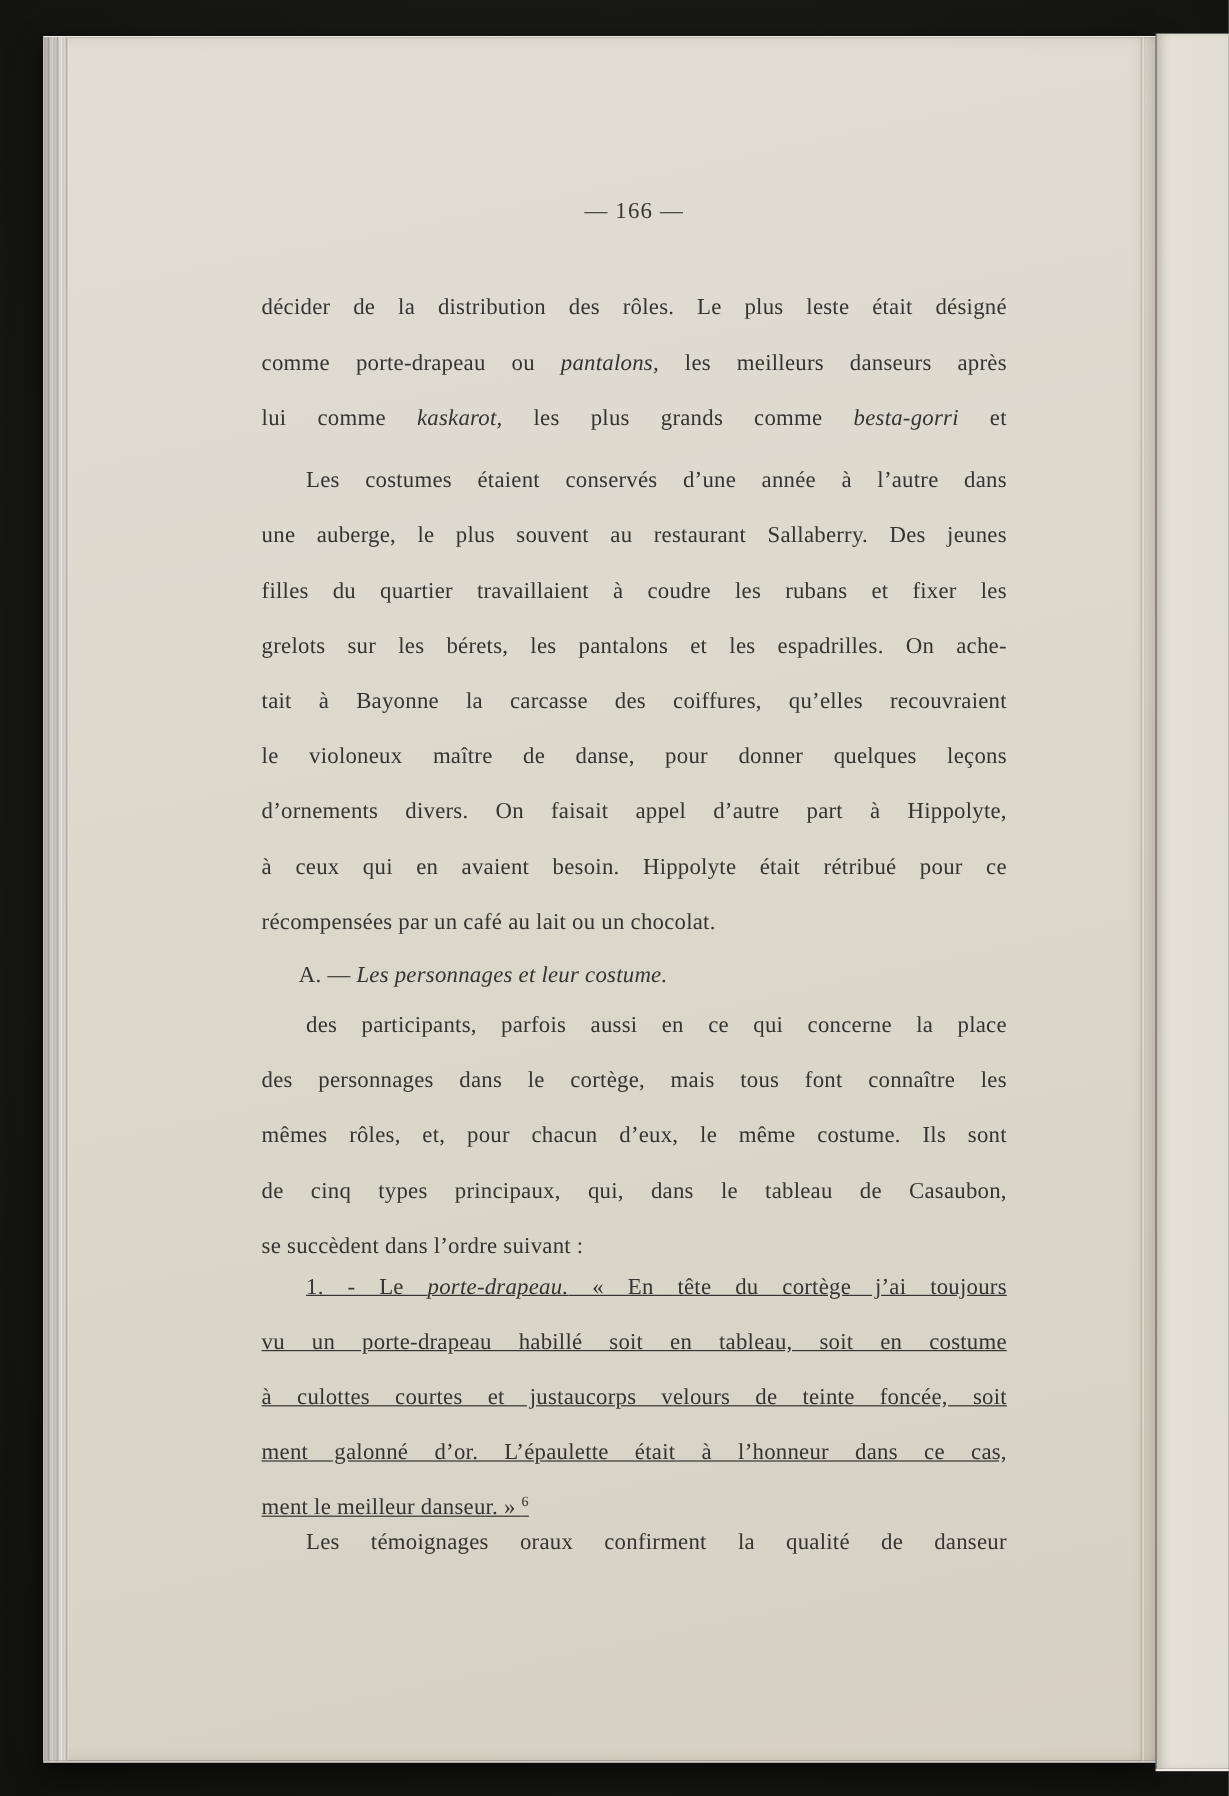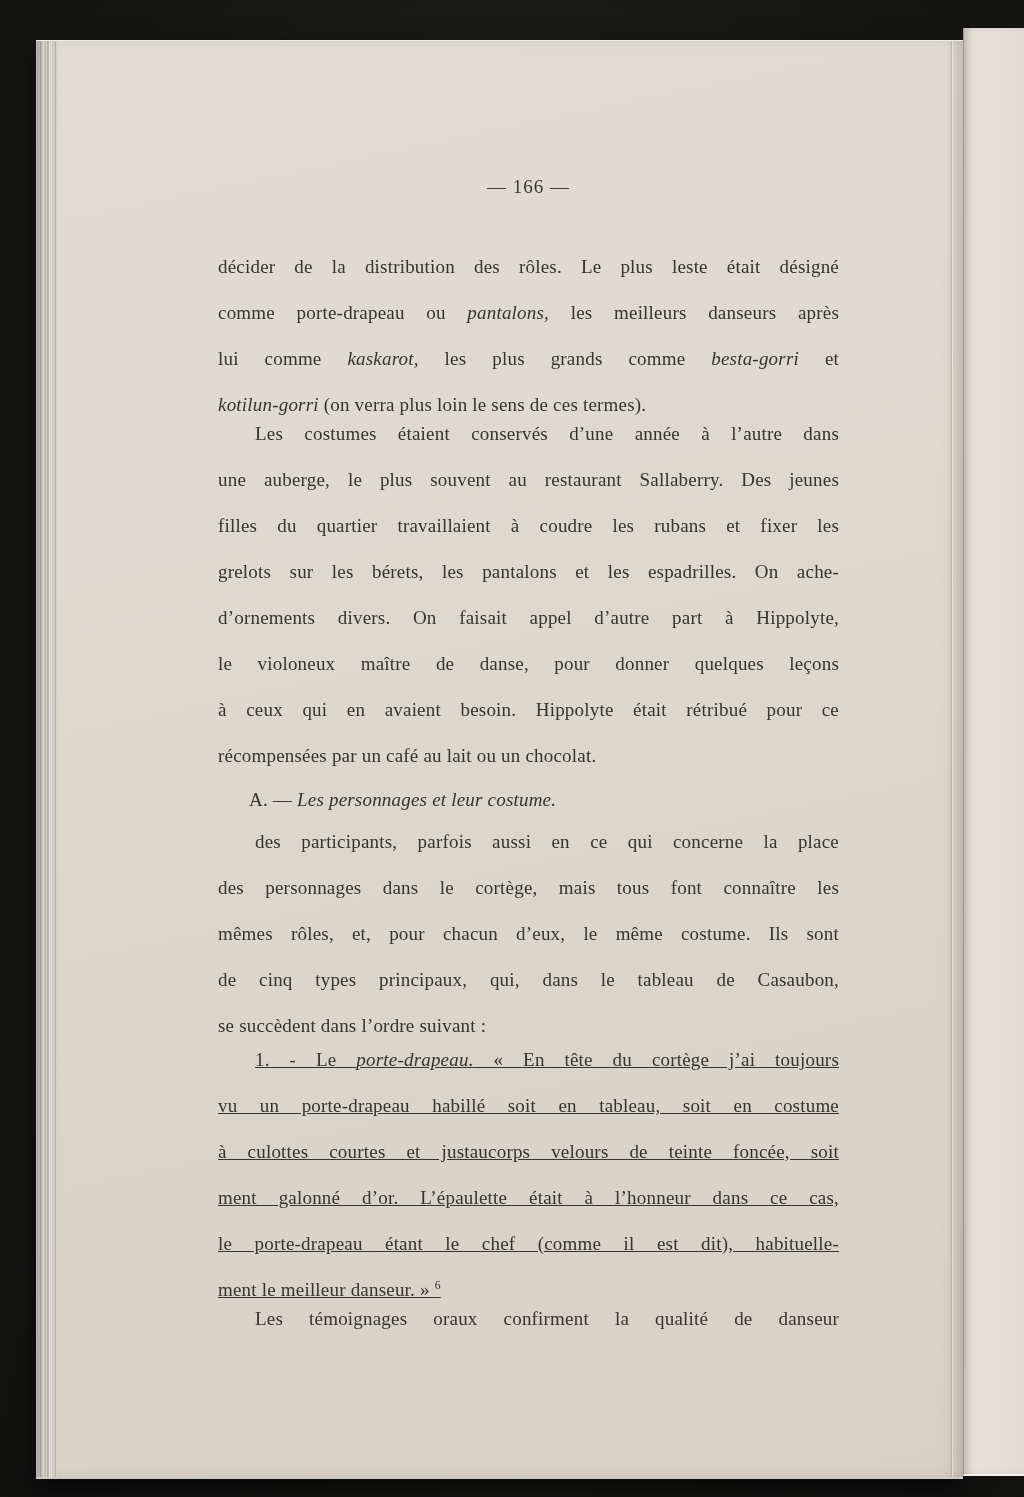--- a/index.html
+++ b/index.html
@@ -10,21 +10,21 @@
   }
   .scene {
     position: relative;
     width: 1024px; height: 1497px;
     background: radial-gradient(ellipse at 50% 40%, #1f1f1d 0%, #151513 70%, #111110 100%);
     overflow: hidden;
   }
   
   .page {
     position: absolute;
-    left: 36px; top: 40px;
+    left: 36px; top: 30px;
     width: 927px; height: 1436px;
     background: linear-gradient(168deg, #e1ddd3 0%, #dcd8cc 45%, #d6d1c4 100%);
     border-top: 1px solid #efede7;
     border-bottom: 2px solid #cfccc6;
     box-shadow:
       inset -12px 0 20px -12px rgba(95,85,70,0.45),
       inset 16px 0 18px -14px rgba(95,85,70,0.38),
       0 10px 22px rgba(0,0,0,0.6);
   }
   
@@ -98,48 +98,47 @@
 <div class="scene">
   <div class="page">
     <div class="edge-stack"></div>
     <div class="page-number">— 166 —</div>
     <div class="text-col">
       <div id="blocks">
           <div class="blk para">
             <div class="line"><span>décider de la distribution des rôles. Le plus leste était désigné</span></div>
             <div class="line"><span>comme porte-drapeau ou </span><em>pantalons,</em><span> les meilleurs danseurs après</span></div>
             <div class="line"><span>lui comme </span><em>kaskarot,</em><span> les plus grands comme </span><em>besta-gorri</em><span> et</span></div>
-            <div class="line last"><em>kotilun-gorri</em><span> (on verra plus loin le sens de ces termes).</span></div>
           </div>
           <div class="blk para indent">
             <div class="line"><span>Les costumes étaient conservés d’une année à l’autre dans</span></div>
             <div class="line"><span>une auberge, le plus souvent au restaurant Sallaberry. Des jeunes</span></div>
             <div class="line"><span>filles du quartier travaillaient à coudre les rubans et fixer les</span></div>
             <div class="line"><span>grelots sur les bérets, les pantalons et les espadrilles. On ache-</span></div>
+            <div class="line"><span>tait à Bayonne la carcasse des coiffures, qu’elles recouvraient</span></div>
+            <div class="line"><span>le violoneux maître de danse, pour donner quelques leçons</span></div>
             <div class="line"><span>d’ornements divers. On faisait appel d’autre part à Hippolyte,</span></div>
-            <div class="line"><span>le violoneux maître de danse, pour donner quelques leçons</span></div>
             <div class="line"><span>à ceux qui en avaient besoin. Hippolyte était rétribué pour ce</span></div>
             <div class="line last"><span>récompensées par un café au lait ou un chocolat.</span></div>
           </div>
           <div class="blk heading">
             <div class="line last"><span>A. — </span><em>Les personnages et leur costume.</em></div>
           </div>
           <div class="blk para indent">
             <div class="line"><span>des participants, parfois aussi en ce qui concerne la place</span></div>
             <div class="line"><span>des personnages dans le cortège, mais tous font connaître les</span></div>
             <div class="line"><span>mêmes rôles, et, pour chacun d’eux, le même costume. Ils sont</span></div>
             <div class="line"><span>de cinq types principaux, qui, dans le tableau de Casaubon,</span></div>
             <div class="line last"><span>se succèdent dans l’ordre suivant :</span></div>
           </div>
           <div class="blk item indent">
             <div class="line"><span>1. - Le </span><em>porte-drapeau.</em><span> « En tête du cortège j’ai toujours</span></div>
             <div class="line"><span>vu un porte-drapeau habillé soit en tableau, soit en costume</span></div>
             <div class="line"><span>à culottes courtes et justaucorps velours de teinte foncée, soit</span></div>
             <div class="line"><span>ment galonné d’or. L’épaulette était à l’honneur dans ce cas,</span></div>
-            <div class="line"><span>le porte-drapeau étant le chef (comme il est dit), habituelle-</span></div>
             <div class="line last"><span>ment le meilleur danseur. » </span><sup>6</sup></div>
           </div>
           <div class="blk para indent">
             <div class="line"><span>Les témoignages oraux confirment la qualité de danseur</span></div>
           </div>
         </div>
 
     </div>
     <div class="crease"></div>
   </div>

